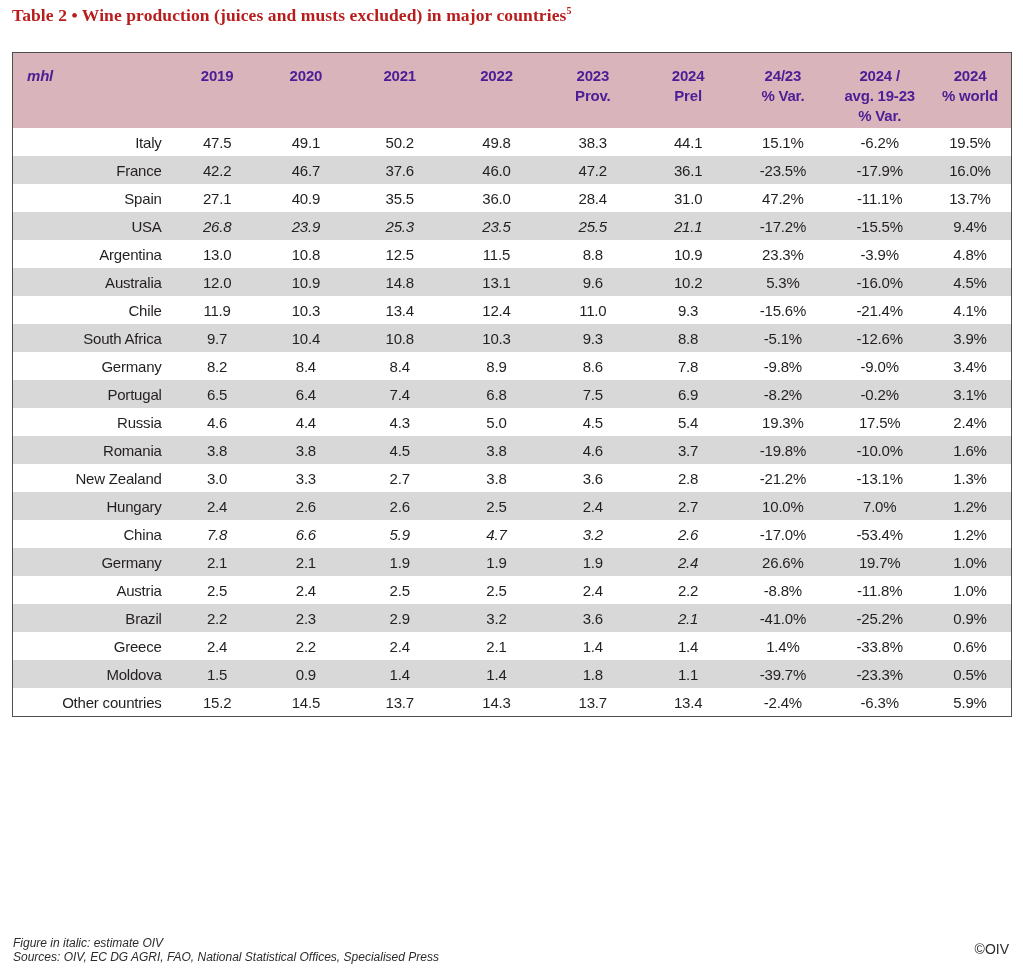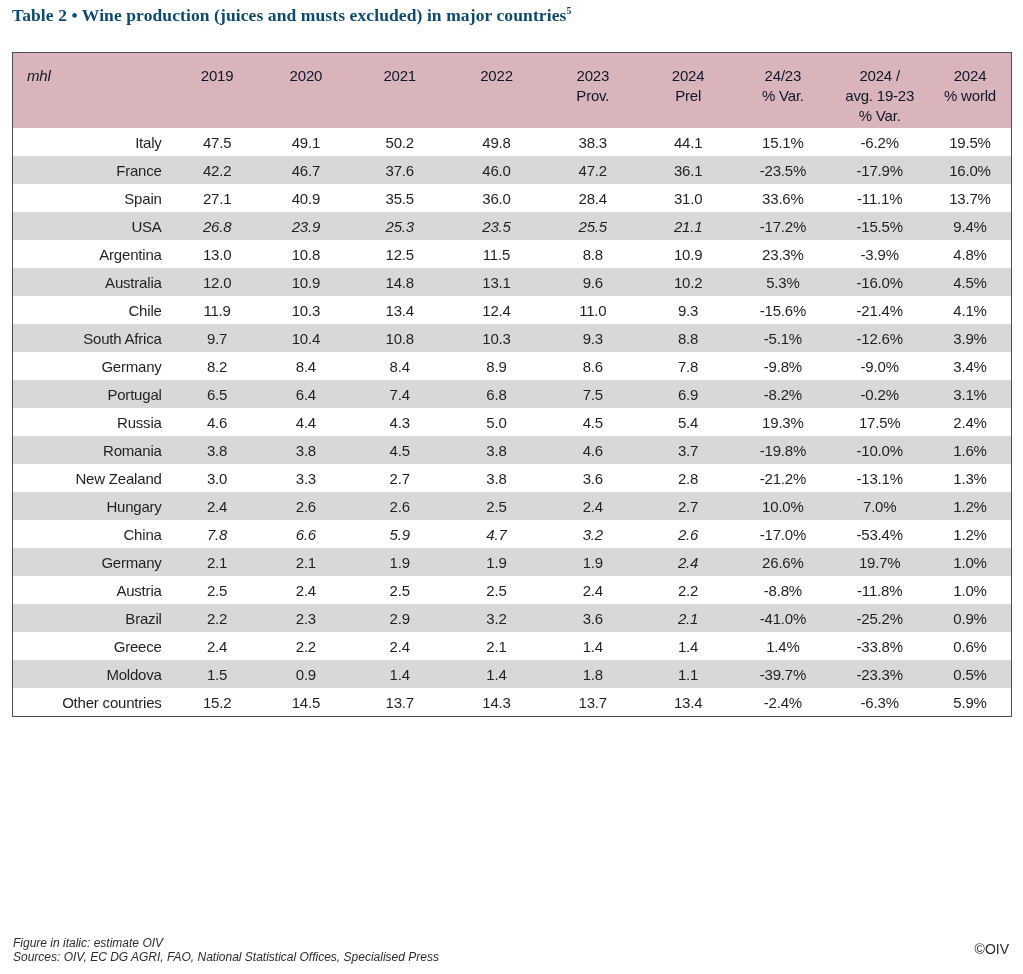--- a/index.html
+++ b/index.html
@@ -9,21 +9,21 @@
     font-family: "Liberation Sans", sans-serif;
     color: var(--text, #231f20);
     overflow: hidden;
   }
   .title {
     position: absolute;
     left: 12px; top: 5px;
     font-family: "Liberation Serif", serif;
     font-weight: bold;
     font-size: 17.5px;
-    color: #0c4a6e;
+    color: #b91c1c;
     letter-spacing: 0.1px;
   }
   .title sup {
     font-size: 10px;
     vertical-align: super;
     line-height: 0;
   }
   .wtable {
     position: absolute;
     left: 12px; top: 52px;
@@ -35,22 +35,23 @@
     display: grid;
     grid-template-columns: var(--cols);
     background: var(--header-bg, #dab4bb);
     height: 75px;
   }
   .hcell {
     text-align: center;
     padding-top: 13px;
     font-size: 15px;
     line-height: 20px;
-    color: #0f172a;
+    color: #4c1d95;
     letter-spacing: -0.2px;
+    font-weight: bold;
   }
   .hcell.unit {
     text-align: left;
     padding-left: 14px;
     font-style: italic;
   }
   .tbody .row {
     display: grid;
     grid-template-columns: var(--cols);
     height: 28px;
@@ -155,21 +156,21 @@
         <div class="cell">16.0%</div>
       </div>
       <div class="row">
         <div class="cell country">Spain</div>
         <div class="cell">27.1</div>
         <div class="cell">40.9</div>
         <div class="cell">35.5</div>
         <div class="cell">36.0</div>
         <div class="cell">28.4</div>
         <div class="cell">31.0</div>
-        <div class="cell">33.6%</div>
+        <div class="cell">47.2%</div>
         <div class="cell">-11.1%</div>
         <div class="cell">13.7%</div>
       </div>
       <div class="row alt">
         <div class="cell country">USA</div>
         <div class="cell it">26.8</div>
         <div class="cell it">23.9</div>
         <div class="cell it">25.3</div>
         <div class="cell it">23.5</div>
         <div class="cell it">25.5</div>

